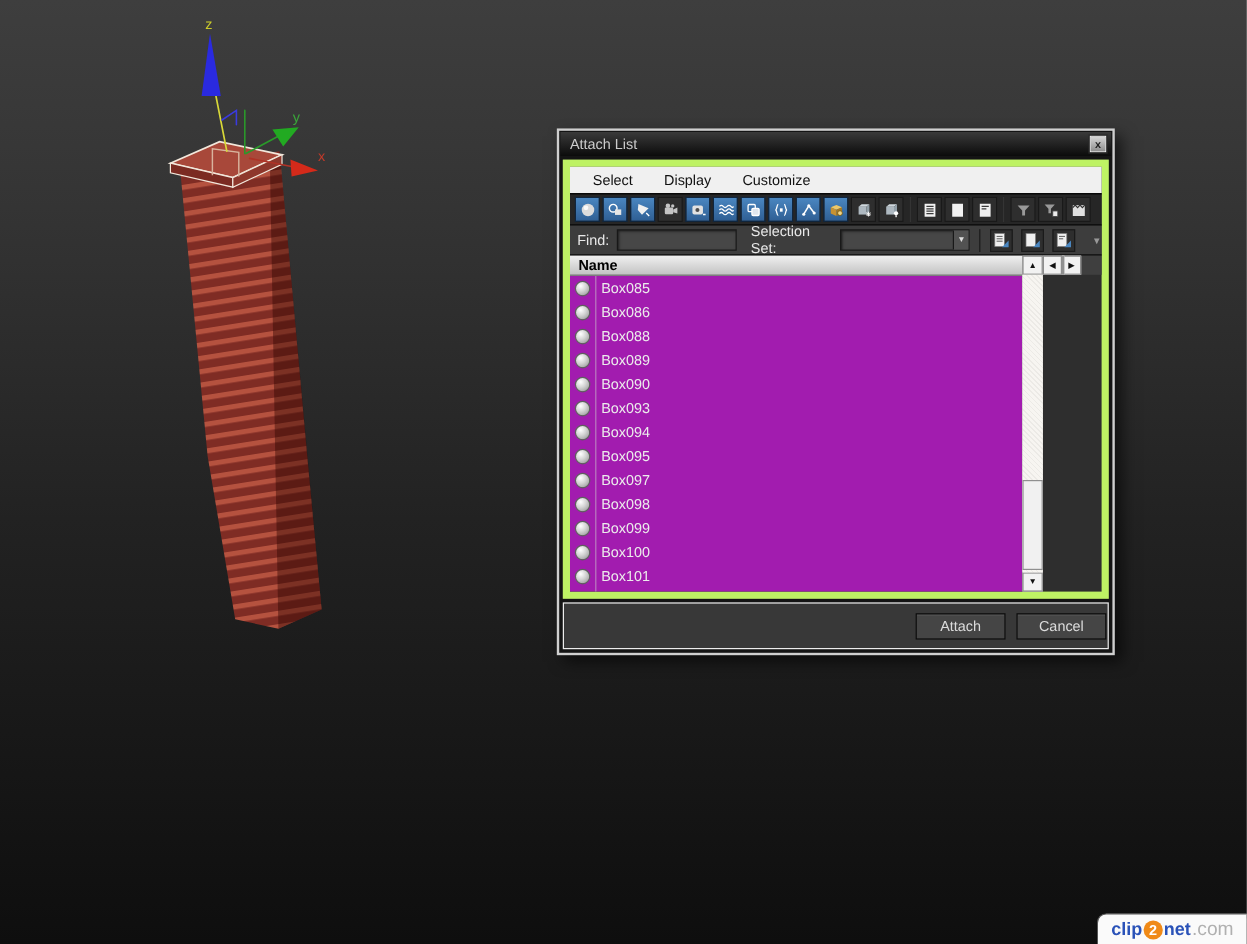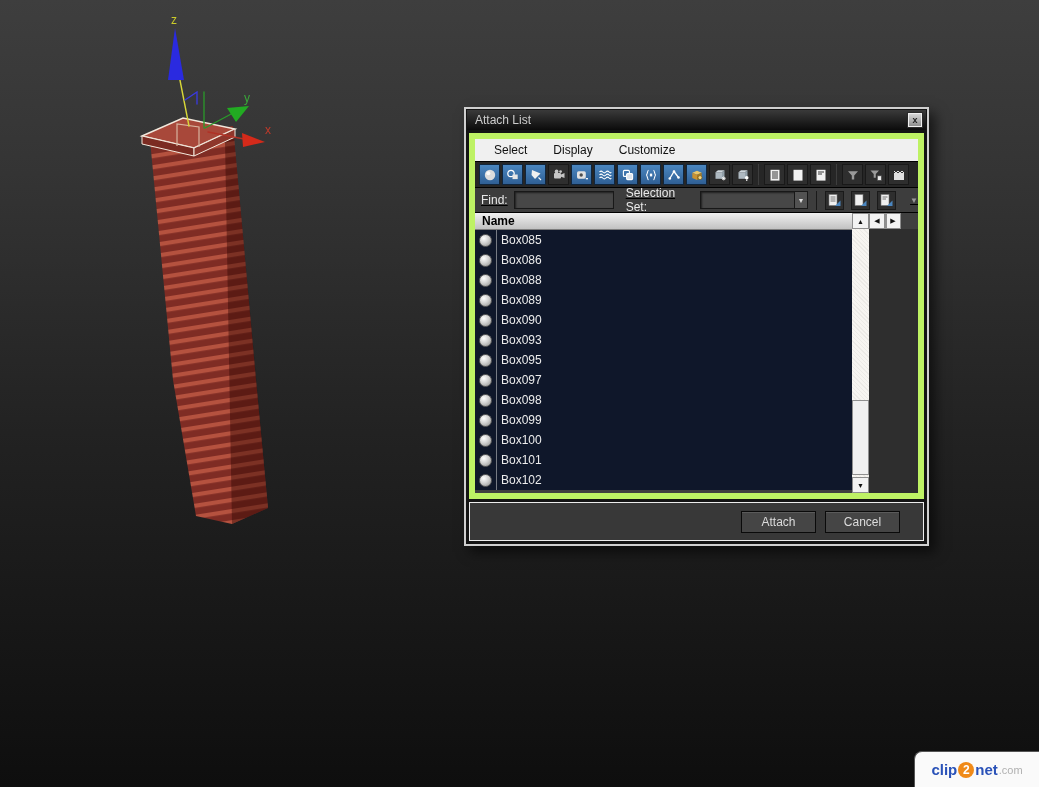--- a/index.html
+++ b/index.html
@@ -34,21 +34,21 @@
     border-bottom:1px solid #000; display:flex; align-items:center;
     padding-left:4px; gap:2px; flex:0 0 auto; }
   .tb-btn { width:21px; height:21px; display:flex; align-items:center;
     justify-content:center; border:1px solid #10253c;
     background:linear-gradient(#4a86c0,#2f5f94); flex:0 0 auto; }
   .tb-btn.dark { background:#2e2e2e; border:1px solid #191919; }
   .tb-sep { width:1px; height:21px; background:#0c0c0c; border-right:1px solid #3e3e3e;
     margin:0 3px; flex:0 0 auto; }
 
   .findrow { height:25px; background:#3d3d3d; border-bottom:1px solid #000;
-    display:flex; align-items:center; padding-left:6px; flex:0 0 auto;text-decoration:underline; }
+    display:flex; align-items:center; padding-left:6px; flex:0 0 auto; }
   .findrow label { color:#e8e8e8; font-size:12px; }
   .find-input { width:100px; height:18px; margin-left:6px; background:#474747;
     border:1px solid #181818; box-shadow:inset 1px 1px 2px rgba(0,0,0,.55);
     color:#eee; font-size:12px; padding:0 3px; }
   .ss-label { margin-left:12px; }
   .combo { width:118px; height:18px; margin-left:6px; background:#474747;
     border:1px solid #181818; position:relative;
     box-shadow:inset 1px 1px 2px rgba(0,0,0,.55); }
   .combo .arrow-btn { position:absolute; right:0; top:0; bottom:0; width:13px;
     background:#525252; border-left:1px solid #181818; color:#ddd; font-size:7px;
@@ -60,21 +60,21 @@
   .more-chevron { margin-left:14px; color:#999; font-size:8px; }
 
   
   .list { flex:1; display:flex; flex-direction:row; min-height:0; }
   .list-main { flex:1; display:flex; min-height:0; }
   .list-content { flex:1; display:flex; flex-direction:column; min-width:0; }
   .list-header { height:17px; background:linear-gradient(#f0f0f0,#c2c2c2);
     border-bottom:1px solid #7d7d7d; color:#000; font-size:12px; font-weight:bold;
     display:flex; align-items:center; padding-left:7px; flex:0 0 auto; }
   .rows-wrap { flex:1; background:#3f3f3f; overflow:hidden; }
-  .rows { background:#0f172a; }
+  .rows { background:#a21caf; }
   .row { height:20px; display:flex; align-items:stretch; cursor:default; }
   .row-icon-cell { width:21px; display:flex; align-items:center; justify-content:center; }
   .sphere { width:13px; height:13px; border-radius:50%; border:1px solid #606060;
     background:radial-gradient(circle at 35% 30%, #ffffff, #d2d2d2 45%, #8d8d8d); }
   .row-label { flex:1; display:flex; align-items:center; padding-left:4px;
     color:#ececec; font-size:12px; border-left:1px solid rgba(205,205,205,.55); }
 
   .vscroll { width:17px; display:flex; flex-direction:column; background:#3f3f3f;
     flex:0 0 auto; }
   .scroll-btn { height:16px; background:#f2f2f2; border:1px solid #8d8d8d;
@@ -89,35 +89,35 @@
   .hscroll { flex:1; display:flex; margin-right:17px; }
   .scroll-btn.h { width:16px; height:16px; }
   .htrack { flex:1; position:relative; background:#f5f3ef;
     background-image:repeating-linear-gradient(45deg,#eceae6 0 1px,#f7f5f1 1px 3px); }
   .hthumb { position:absolute; left:0; top:0; bottom:0; width:92%;
     background:#f3f3f3; border:1px solid #909090; }
 
   
   .footer { position:absolute; left:3px; right:3px; bottom:3px; height:39px;
     border:1px solid #ececec; background:#383838; display:flex; align-items:center;
-    justify-content:flex-end; gap:9px; padding-right:23px; }
+    justify-content:flex-end; gap:9px; padding-right:1px; }
   .dlg-btn { width:75px; height:22px; background:#454545; border:1px solid #0a0a0a;
     color:#dcdcdc; font-size:12px; display:flex; align-items:center; justify-content:center;
     box-shadow:inset 0 1px 0 rgba(255,255,255,.12); cursor:pointer; }
 
   
-  .watermark { position:absolute; right:0; bottom:0; width:125px; height:36px;
+  .watermark { position:absolute; right:0; bottom:0; width:125px; height:26px;
     background:#fafafa; border-radius:8px 0 0 0; border-top:1px solid #555;
     border-left:1px solid #555; display:flex; align-items:center; justify-content:center;
     gap:1px; }
   .wm-blue { color:#2a52b8; font-weight:bold; font-size:15px; }
   .wm-circle { width:16px; height:16px; border-radius:50%; background:#f08a18;
     color:#fff; font-weight:bold; font-size:12px; display:flex; align-items:center;
     justify-content:center; }
-  .wm-gray { color:#b0b0b0; font-size:11px; }
+  .wm-gray { color:#b0b0b0; font-size:16px; }
 
   svg.glyph { display:block; }
 </style>
 </head>
 <body>
 
 <svg id="viewport-svg" width="1039" height="787" viewBox="0 0 1039 787">
   <defs>
     <pattern id="slabs" width="14" height="11" patternUnits="userSpaceOnUse" patternTransform="rotate(-9)">
       <rect width="14" height="11" fill="#7f2c24"></rect>
@@ -383,20 +383,26 @@
 
 
 
                 <div class="row">
                   <span class="row-icon-cell">
                     <span class="sphere"></span>
                   </span>
                   <span class="row-label">Box093</span>
                 </div>
 
+                <div class="row">
+                  <span class="row-icon-cell">
+                    <span class="sphere"></span>
+                  </span>
+                  <span class="row-label">Box094</span>
+                </div>
 
                 <div class="row">
                   <span class="row-icon-cell">
                     <span class="sphere"></span>
                   </span>
                   <span class="row-label">Box095</span>
                 </div>
 
 
                 <div class="row">

